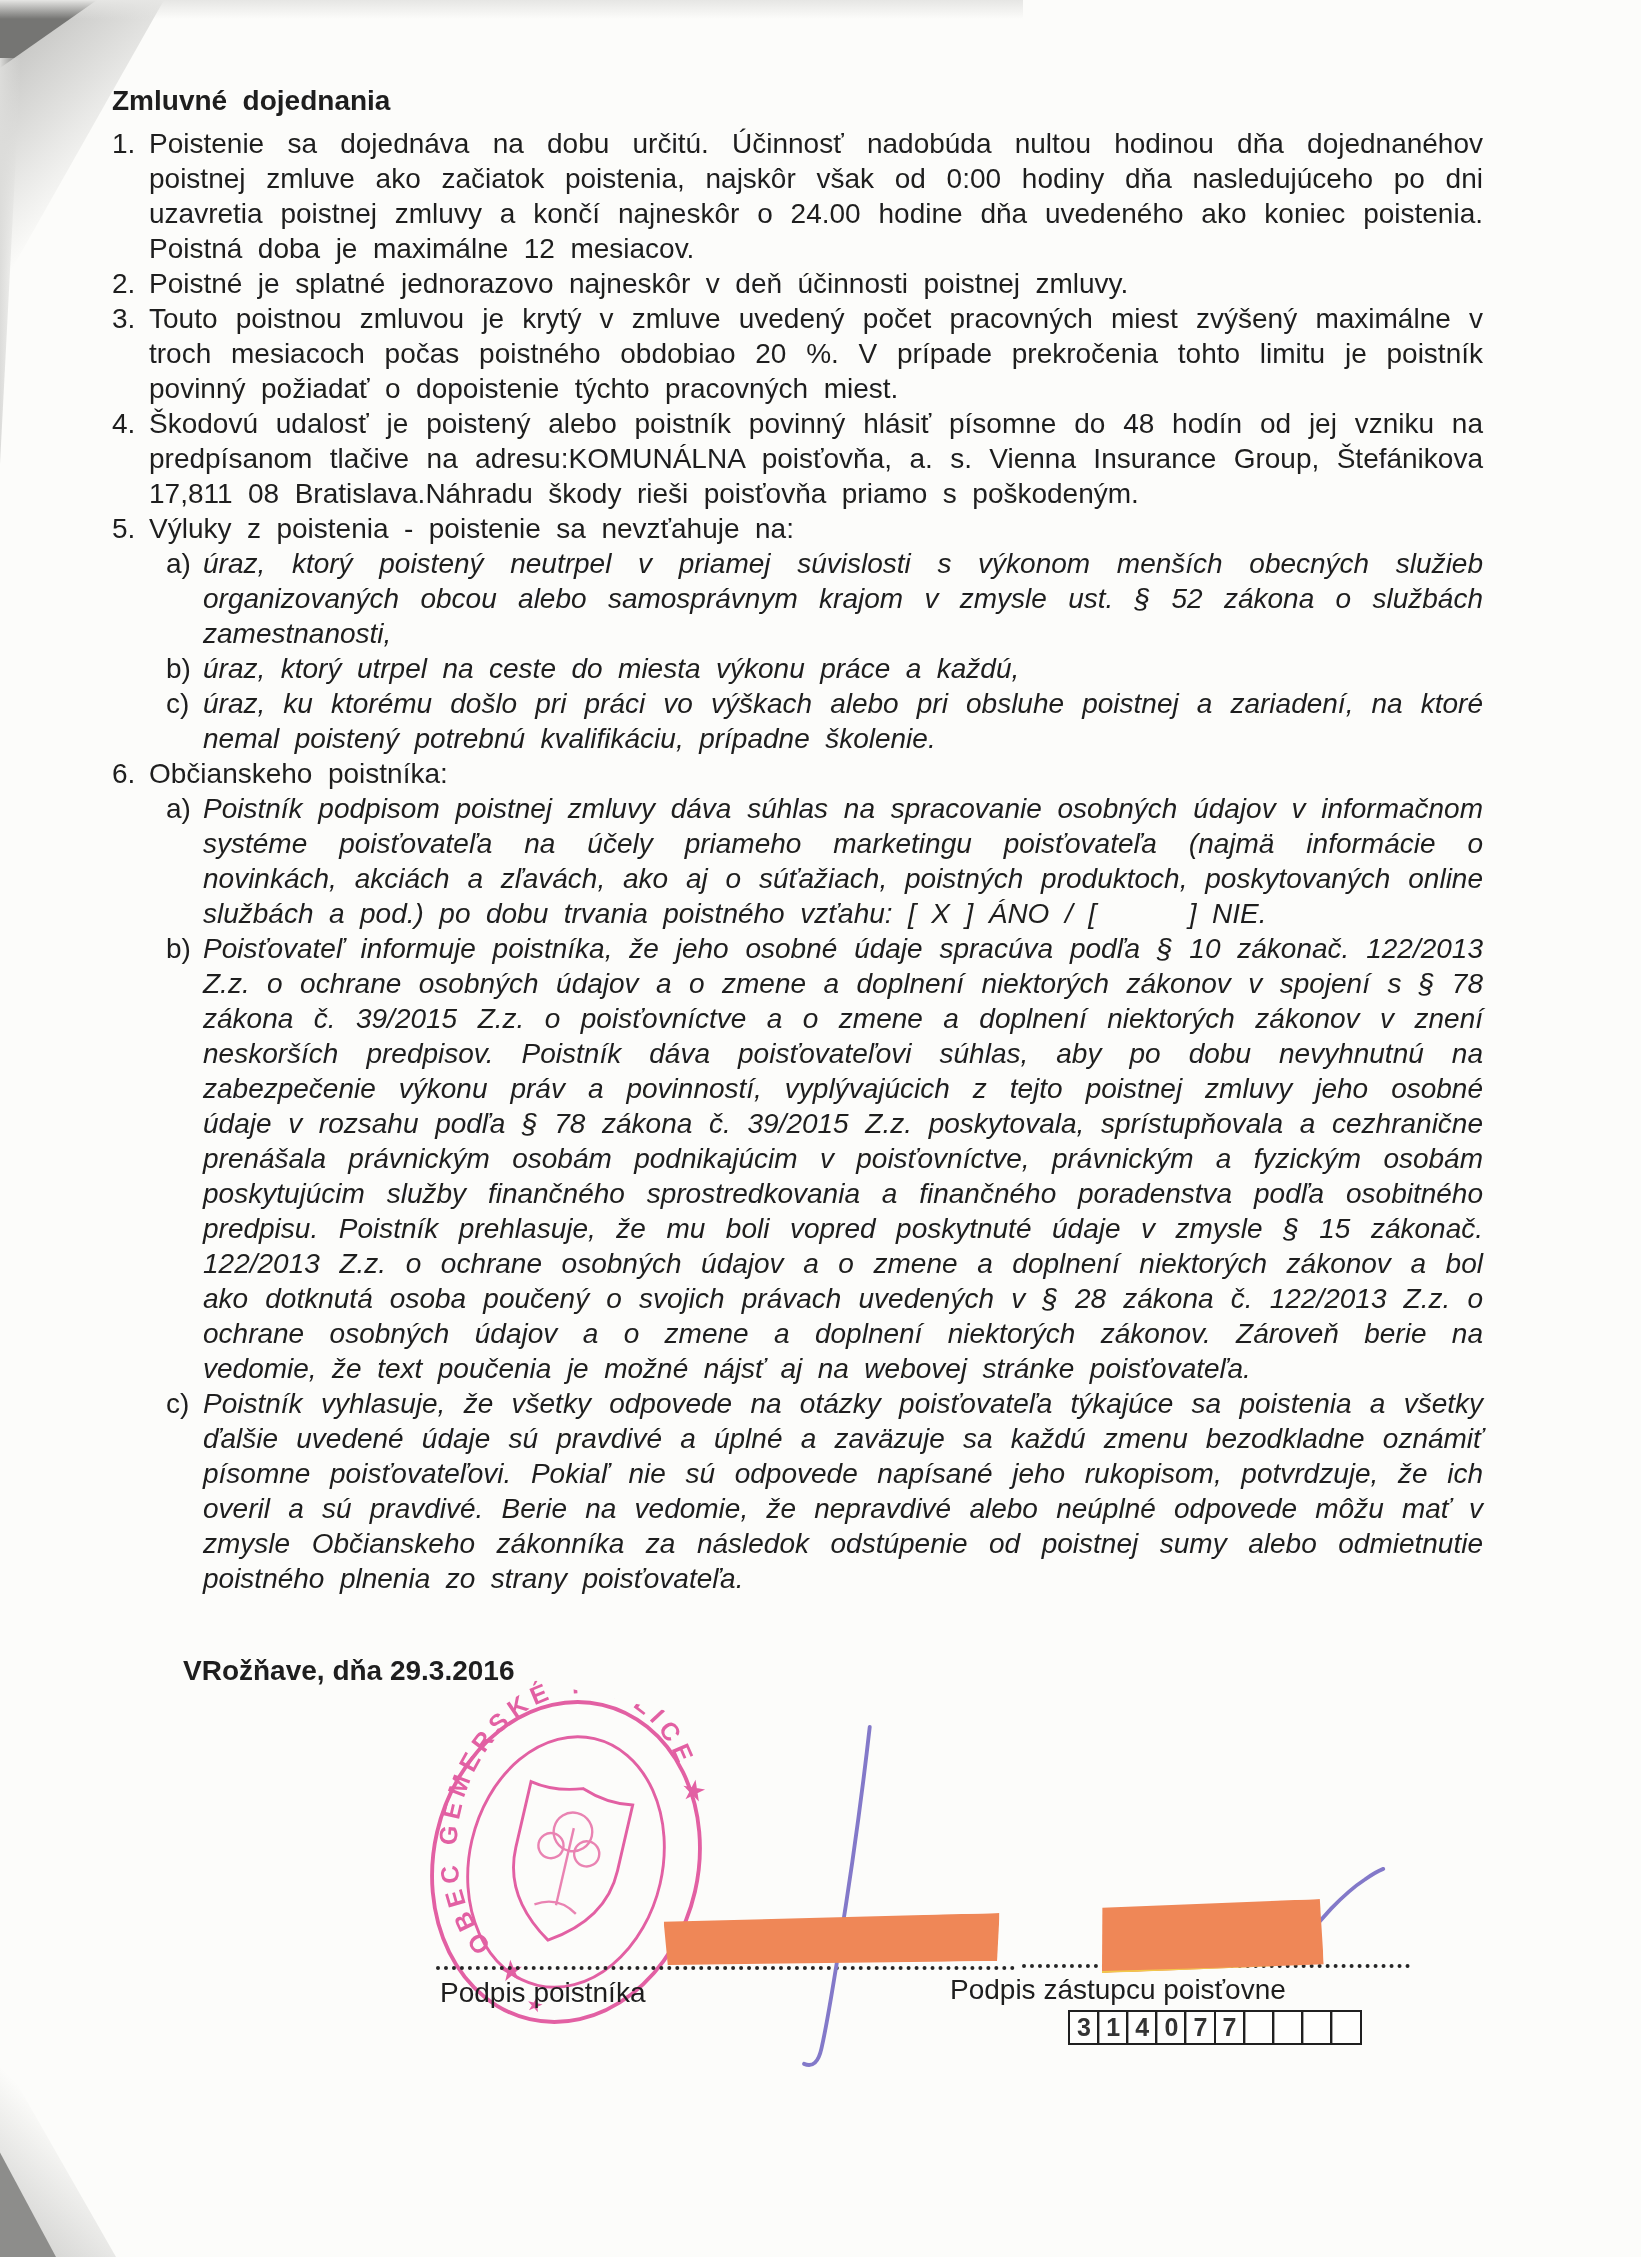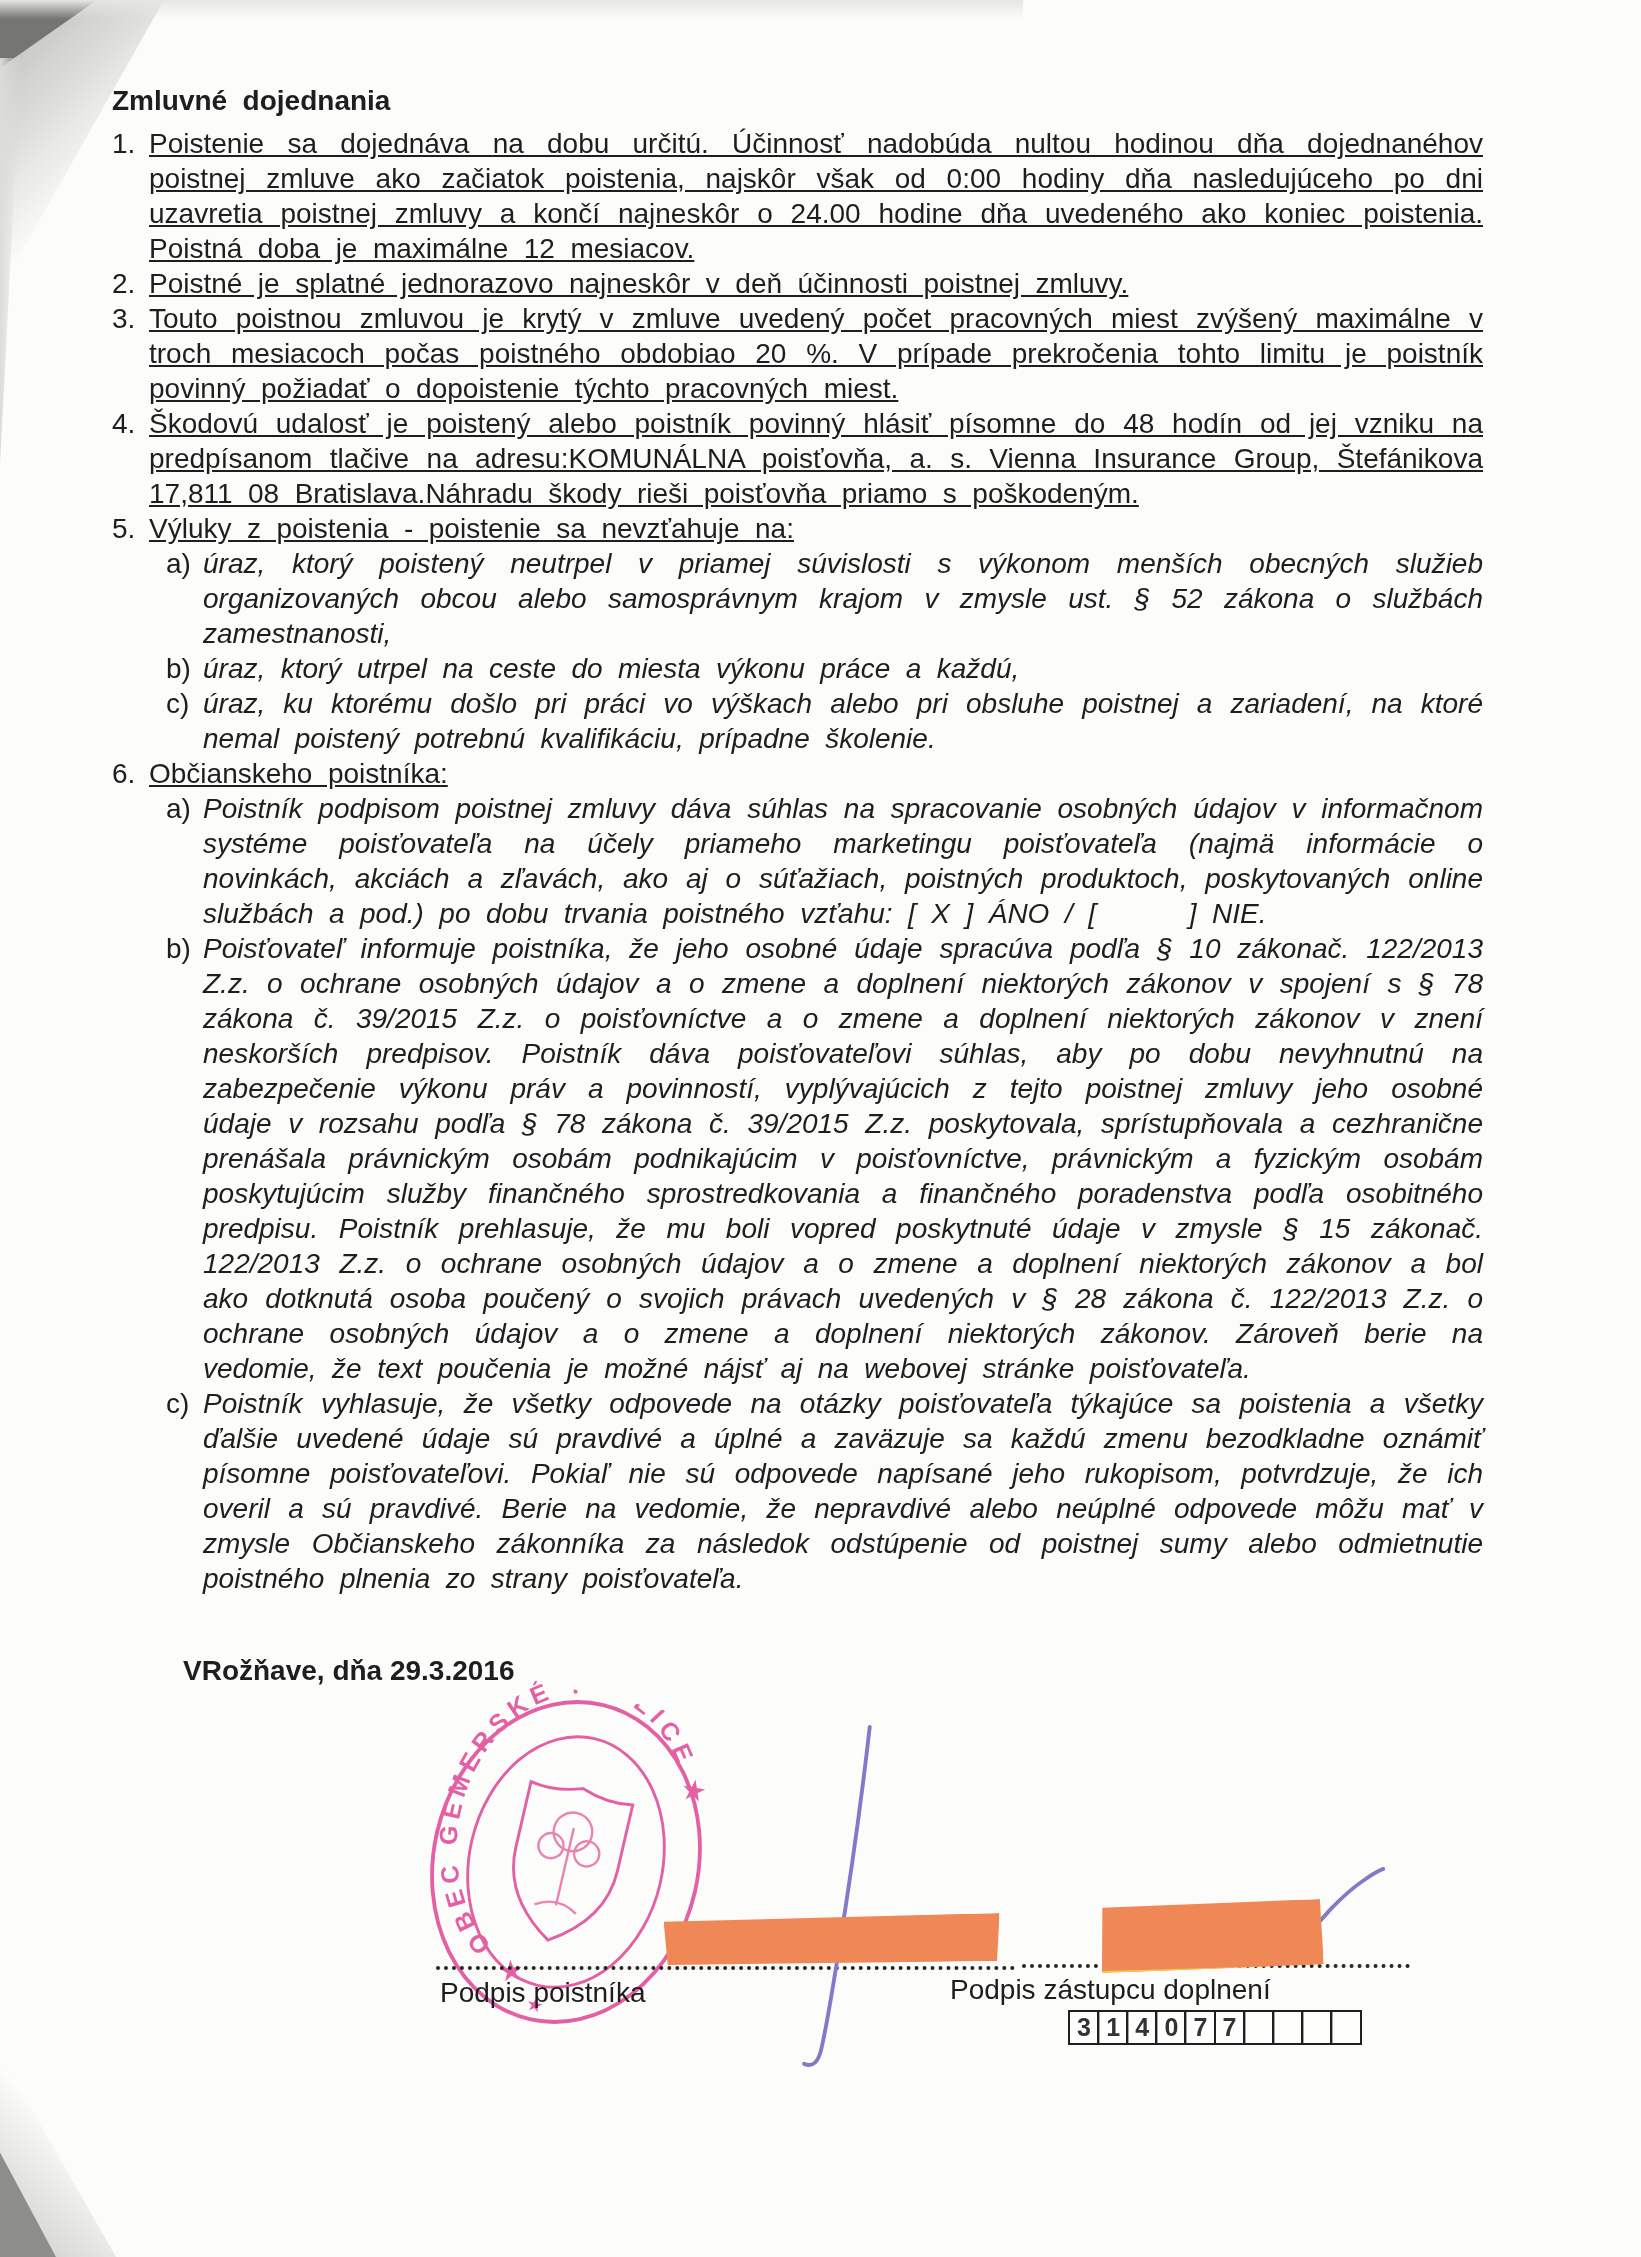--- a/index.html
+++ b/index.html
@@ -25,21 +25,21 @@
   .art-bl2{left:0;bottom:0;width:116px;height:203px;
     background:linear-gradient(45deg,#c9c9c7 0%,rgba(252,252,250,0) 60%);
     clip-path:polygon(0 0,0 100%,100% 100%);}
 
   
   .doc{position:absolute;left:112px;top:83px;width:1371px;
        font-size:28px;line-height:35px;word-spacing:7.7px;z-index:2;}
   .title{font-weight:700;font-size:28px;margin:0 0 7.7px 0;}
   .item{display:flex;align-items:flex-start;}
   .item .num{flex:0 0 37px;}
-  .item .txt{flex:1 1 auto;text-align:justify;text-decoration:underline;}
+  .item .txt{flex:1 1 auto;text-align:justify;}
   .subs{margin-left:54px;}
   .sub{display:flex;align-items:flex-start;}
   .sub .mark{flex:0 0 37px;}
   .sub .txt{flex:1 1 auto;text-align:justify;font-style:italic;}
 
   .place-date{position:absolute;left:183px;top:1655px;font-size:28px;z-index:2;font-weight:bold;}
 
   
   .stamp-wrap{position:absolute;left:421px;top:1692px;width:290px;height:340px;
     transform:rotate(13deg);z-index:1;opacity:.9;}
@@ -172,21 +172,21 @@
     <path d="M 901 1789 C 893 1860, 879 1958, 869 2020 C 863 2058, 856 2100, 851 2122 C 848 2136, 842 2142, 833 2138" fill="none" stroke="#8379c9" stroke-width="4" stroke-linecap="round"></path>
     <path d="M 1349 2013 C 1366 1990, 1391 1962, 1414 1947 C 1421 1942, 1428 1938, 1433 1936" fill="none" stroke="#8379c9" stroke-width="4" stroke-linecap="round"></path>
   </svg>
 
   <div class="redact redact-1"></div>
   <div class="redact redact-2"></div>
 
   <div class="dotline dotline-1"></div>
   <div class="dotline dotline-2"></div>
   <div class="sig-label sig-label-1">Podpis poistníka</div>
-  <div class="sig-label sig-label-2">Podpis zástupcu doplnení</div>
+  <div class="sig-label sig-label-2">Podpis zástupcu poisťovne</div>
 
   <div class="code-row">
     <div class="code-cell">3</div>
     <div class="code-cell">1</div>
     <div class="code-cell">4</div>
     <div class="code-cell">0</div>
     <div class="code-cell">7</div>
     <div class="code-cell">7</div>
     <div class="code-cell"></div>
     <div class="code-cell"></div>

